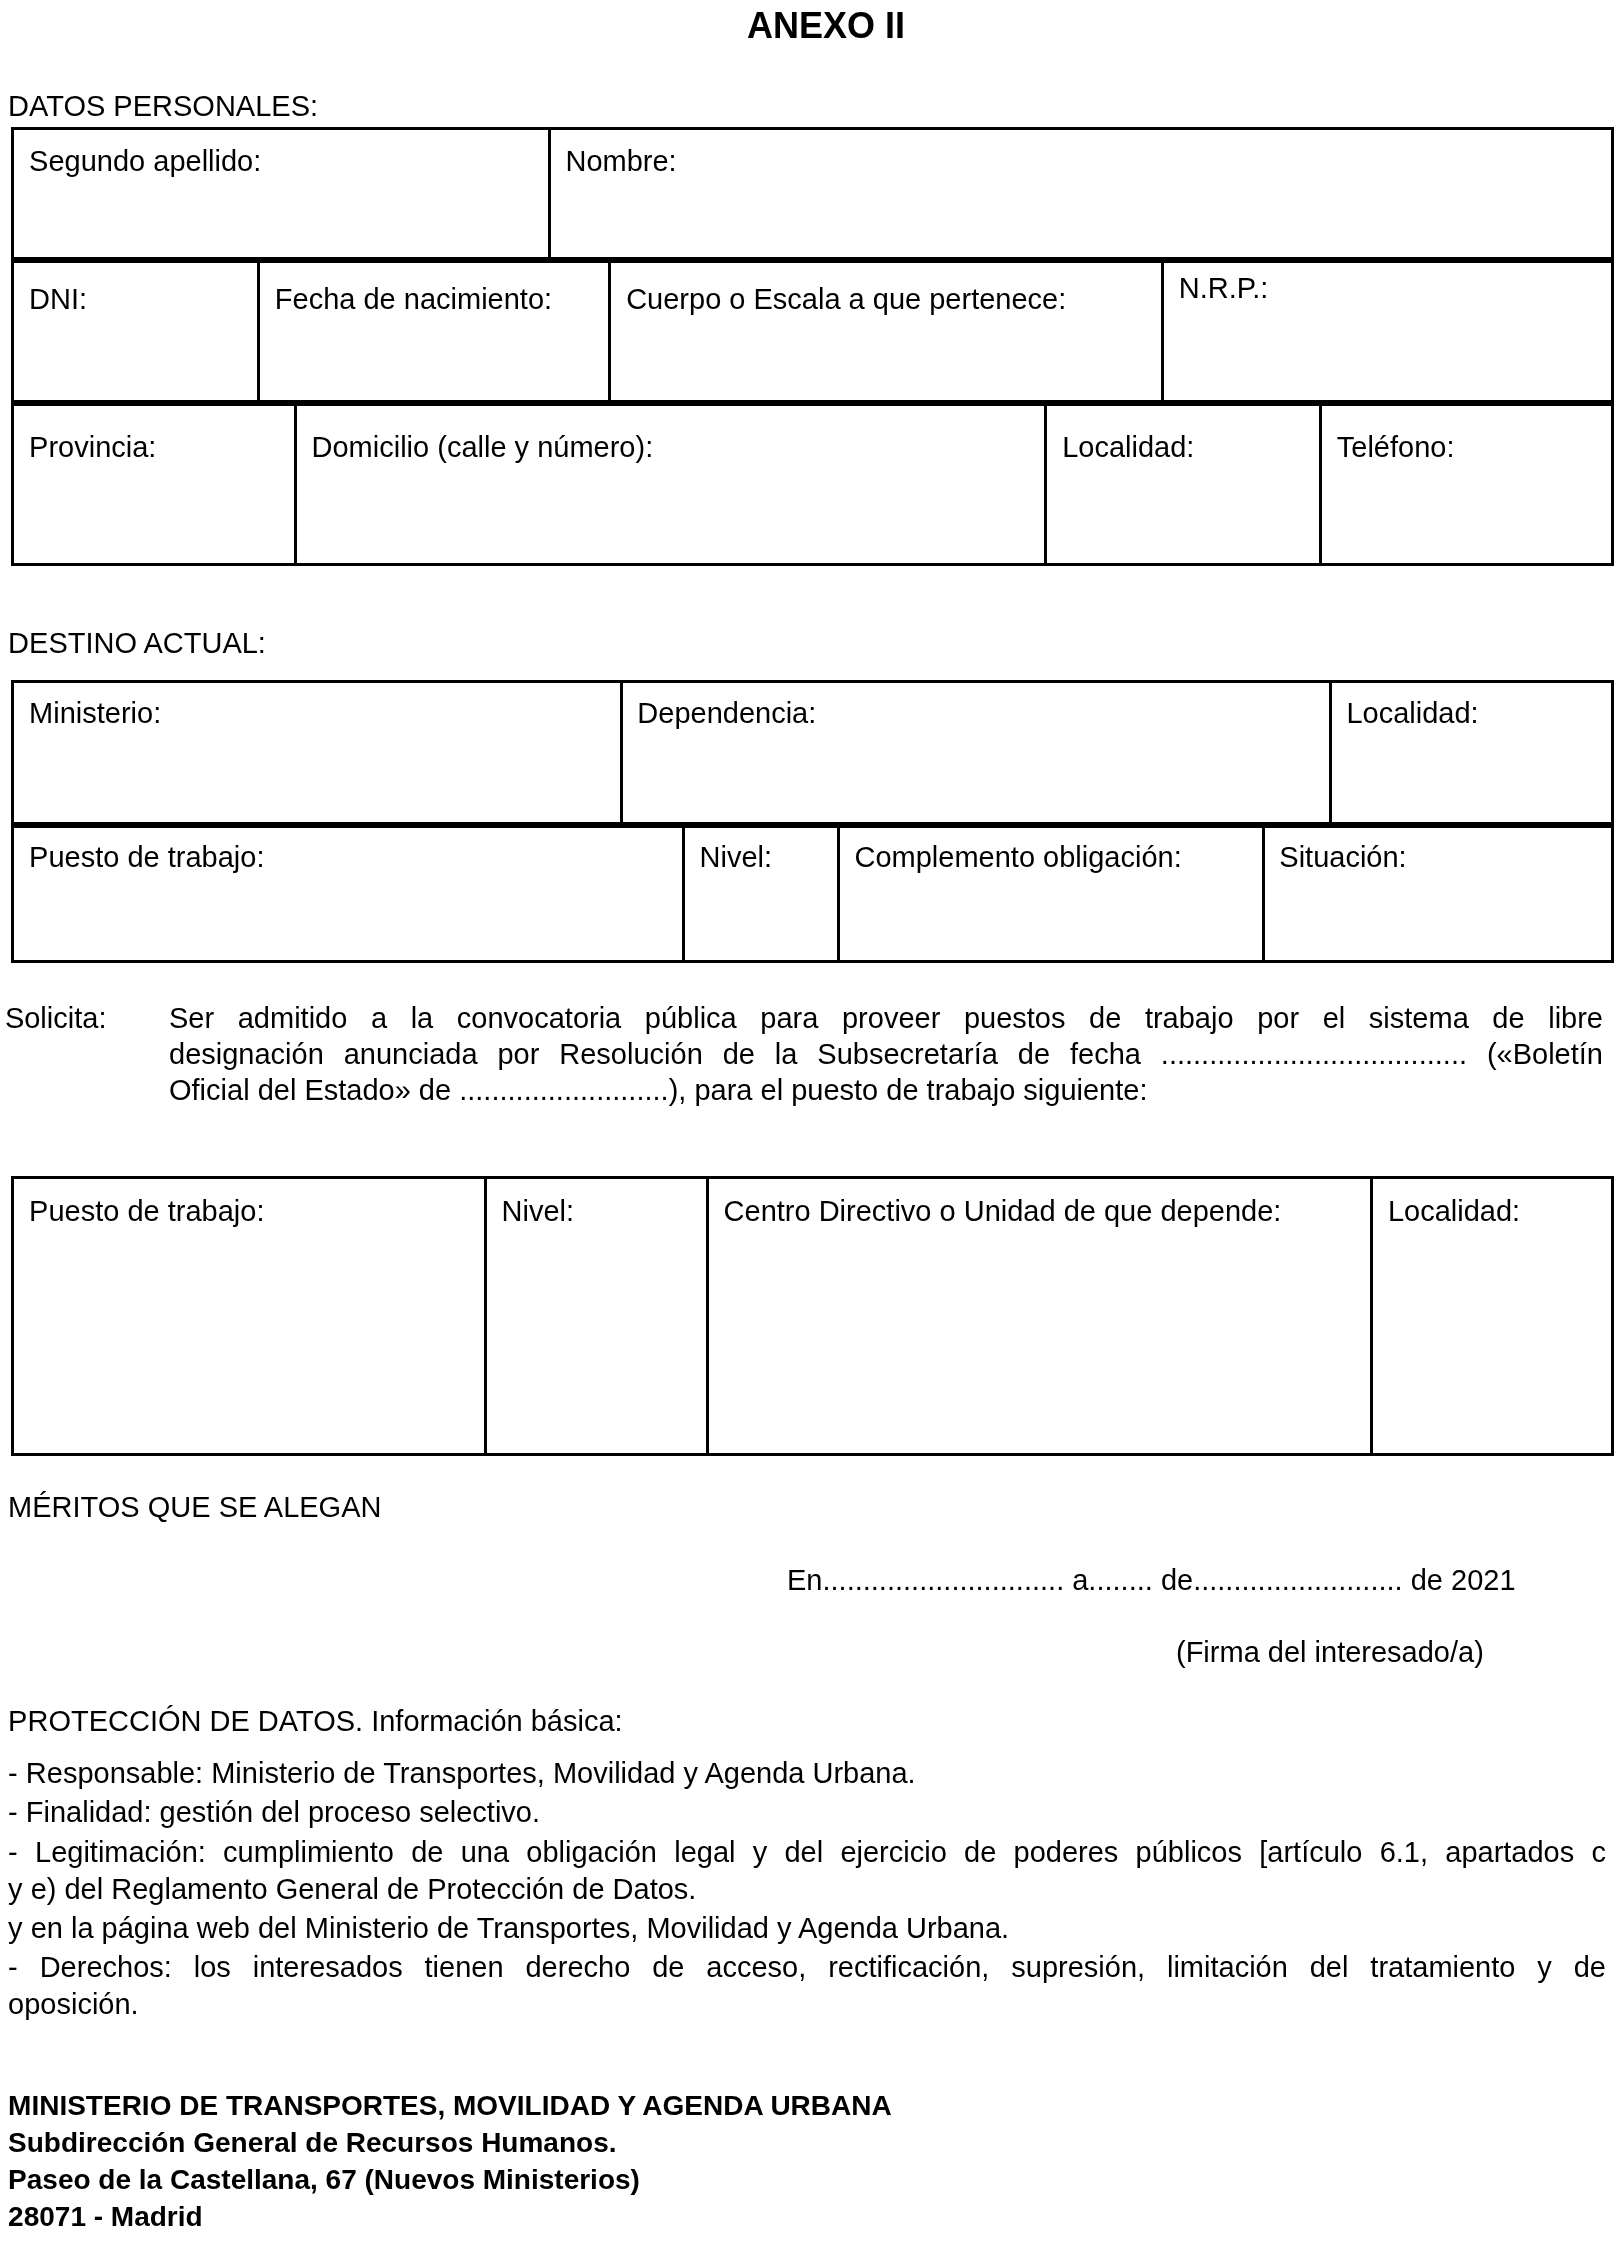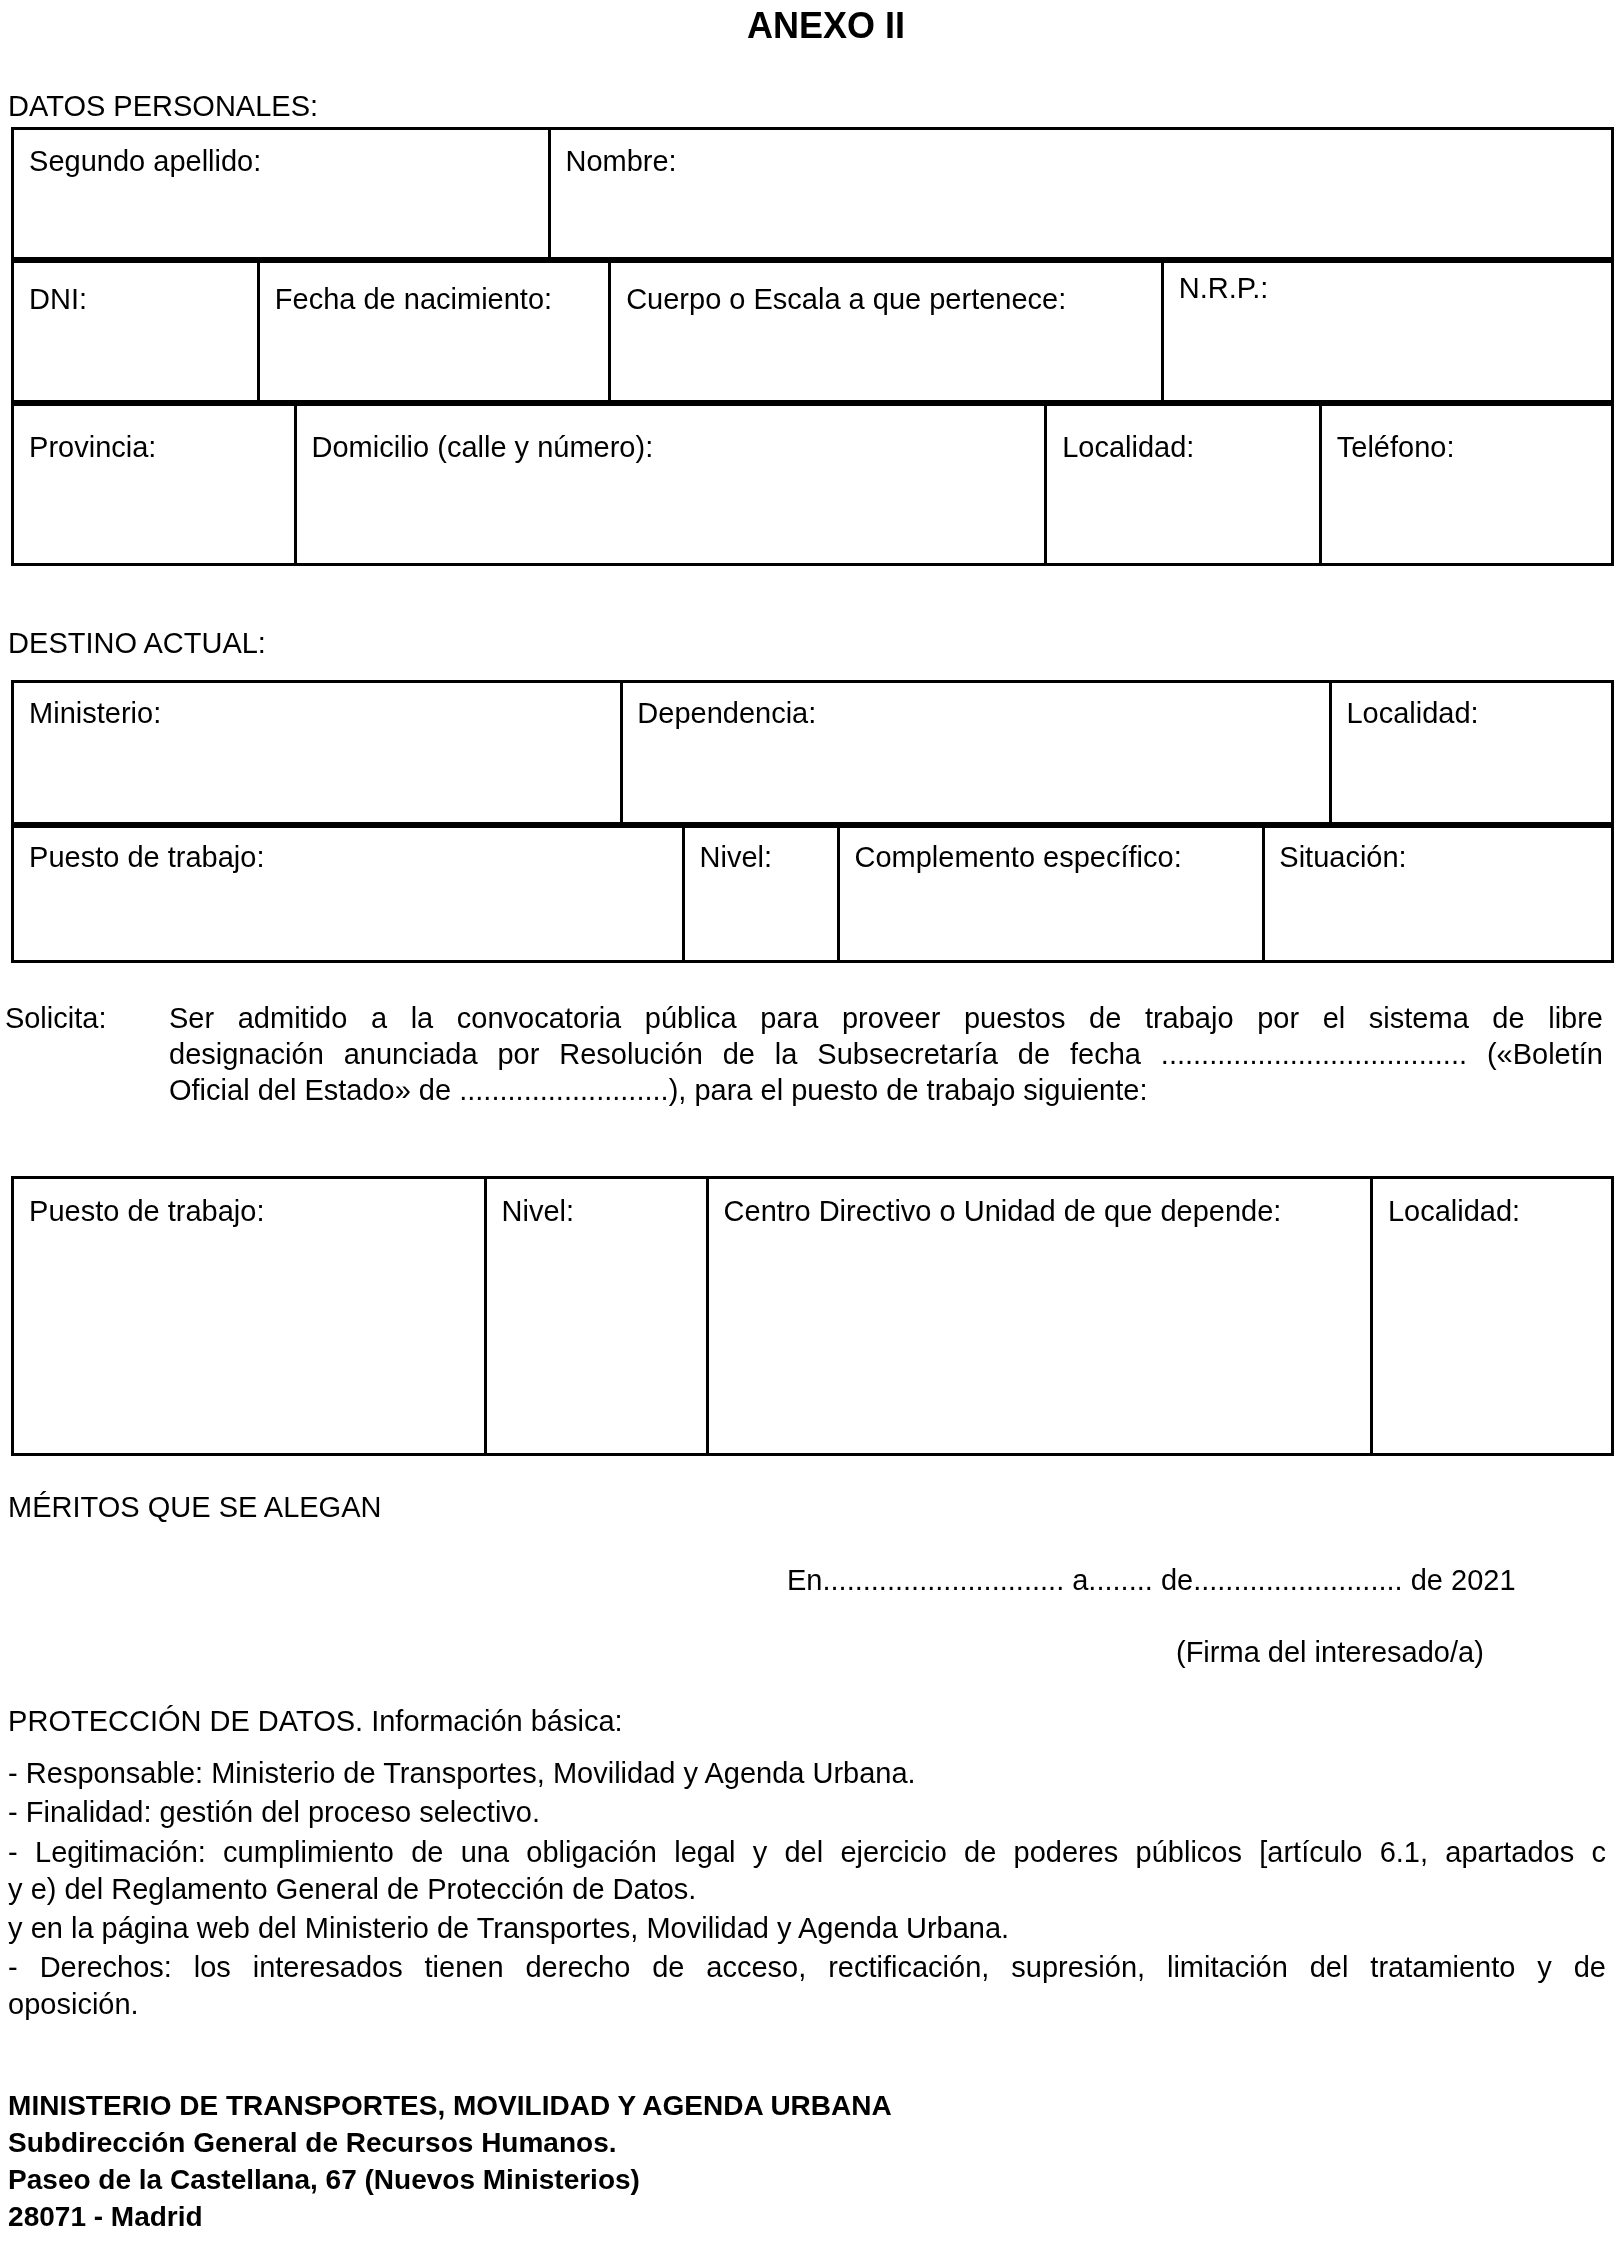--- a/index.html
+++ b/index.html
@@ -95,21 +95,21 @@
 
 <div class="t2">
   <div class="frow t2r1">
     <div class="cell wmin"><span>Ministerio:</span></div>
     <div class="cell wdep"><span>Dependencia:</span></div>
     <div class="cell wlo2"><span>Localidad:</span></div>
   </div>
   <div class="frow t2r2">
     <div class="cell wpue"><span>Puesto de trabajo:</span></div>
     <div class="cell wniv"><span>Nivel:</span></div>
-    <div class="cell wcom"><span>Complemento específico:</span></div>
+    <div class="cell wcom"><span>Complemento obligación:</span></div>
     <div class="cell wsit"><span>Situación:</span></div>
   </div>
 </div>
 
 <div class="solicita">
   <div class="solicita-label">Solicita:</div>
   <div class="solicita-text">
     <div class="jl">Ser admitido a la convocatoria pública para proveer puestos de trabajo por el sistema de libre</div>
     <div class="jl">designación anunciada por Resolución de la Subsecretaría de fecha ...................................... («Boletín</div>
     <div>Oficial del Estado» de ..........................), para el puesto de trabajo siguiente:</div>

